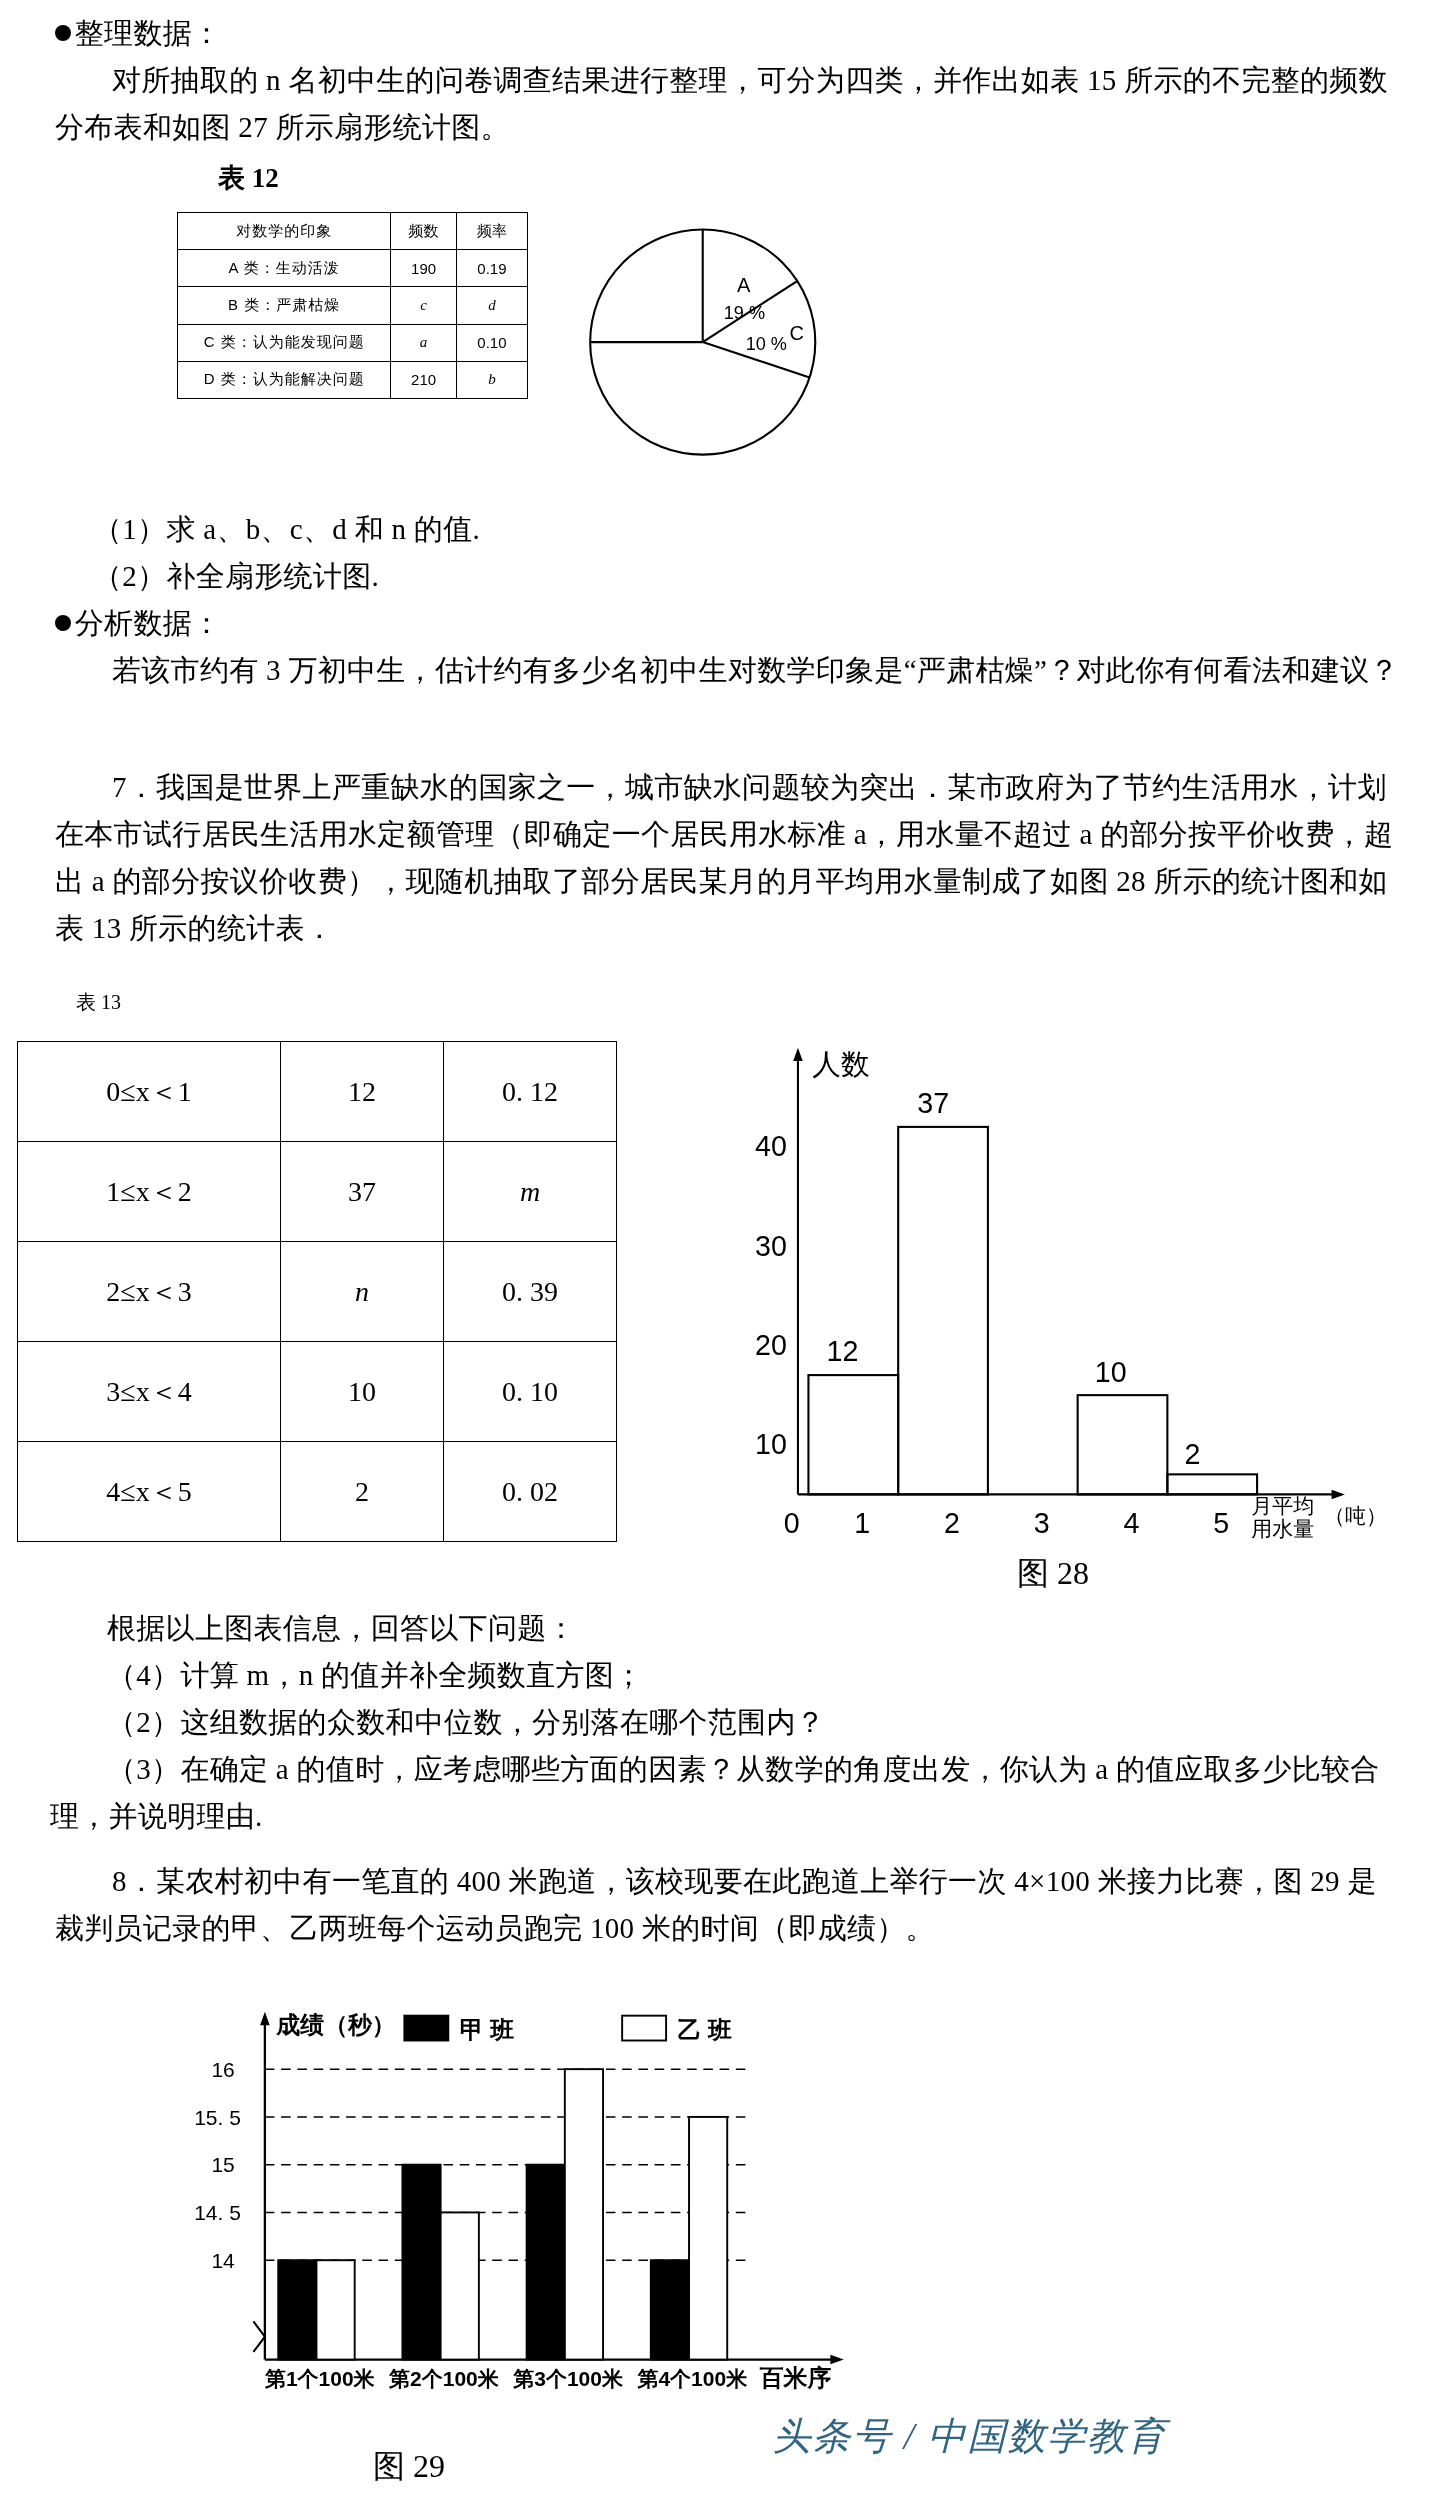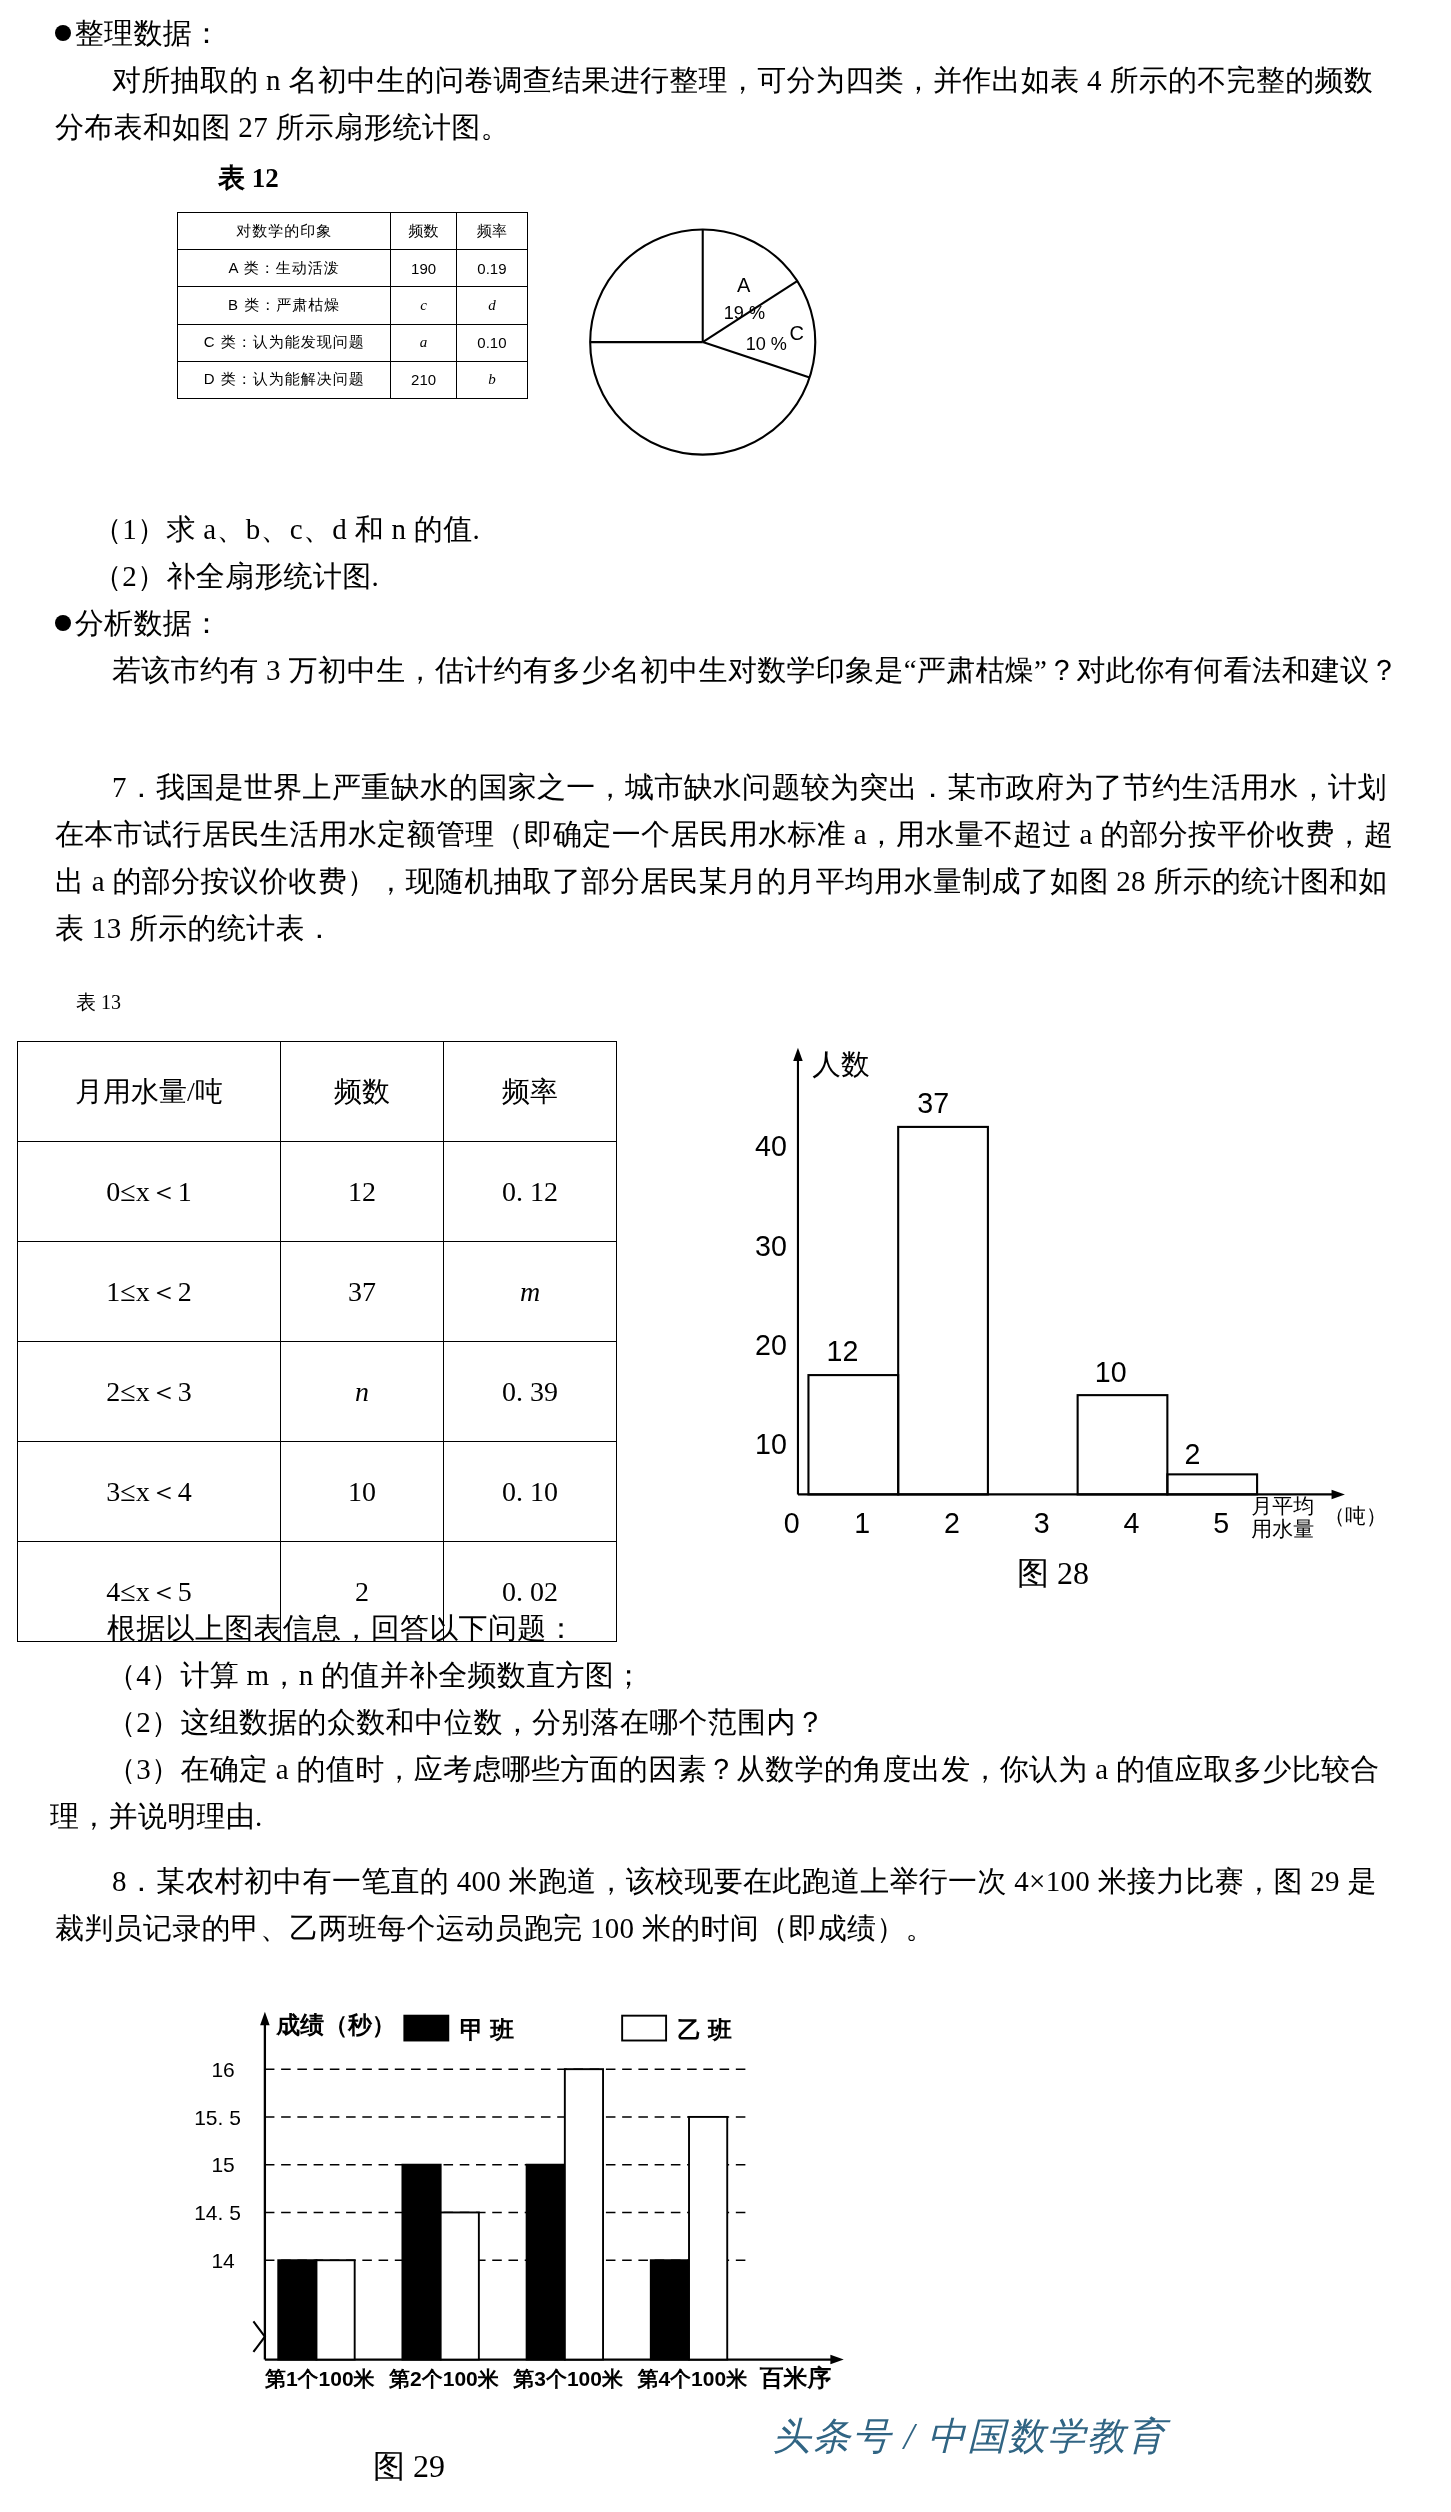--- a/index.html
+++ b/index.html
@@ -143,21 +143,21 @@
 </style>
 </head>
 <body>
 
 <div class="page">
 
   <div class="blk txt" style="left:55px; top:9.6px; width:1347px;">
     <p class="para">
       <span class="bullet"></span><span>整理数据：</span>
     </p>
-    <p class="para" style="text-indent:57px;">对所抽取的 n 名初中生的问卷调查结果进行整理，可分为四类，并作出如表 4 所示的不完整的频数分布表和如图 27 所示扇形统计图。</p>
+    <p class="para" style="text-indent:57px;">对所抽取的 n 名初中生的问卷调查结果进行整理，可分为四类，并作出如表 15 所示的不完整的频数分布表和如图 27 所示扇形统计图。</p>
   </div>
 
   <div id="table12-label">表 12</div>
 
   <div class="blk" id="table12-wrap">
     <table class="t12">
       <tbody>
           <tr>
         <td class="lbl">对数学的印象</td>
         <td class="c2">频数</td>
@@ -211,25 +211,20 @@
     <p class="para" style="text-indent:57px;">若该市约有 3 万初中生，估计约有多少名初中生对数学印象是“严肃枯燥”？对此你有何看法和建议？</p>
   </div>
 
   <div class="blk txt" style="left:55px; top:764px; width:1349px; text-indent:57px;">7．我国是世界上严重缺水的国家之一，城市缺水问题较为突出．某市政府为了节约生活用水，计划在本市试行居民生活用水定额管理（即确定一个居民用水标准 a，用水量不超过 a 的部分按平价收费，超出 a 的部分按议价收费），现随机抽取了部分居民某月的月平均用水量制成了如图 28 所示的统计图和如表 13 所示的统计表．</div>
 
   <div id="table13-label">表 13</div>
 
   <div id="table13">
     <table class="t13">
       <tbody>
-          <tr>
-        <td class="col1">月用水量/吨</td>
-        <td class="col2">频数</td>
-        <td class="col3">频率</td>
-      </tr>
       <tr>
         <td class="col1">0≤x＜1</td>
         <td class="col2">12</td>
         <td class="col3">0. 12</td>
       </tr>
       <tr>
         <td class="col1">1≤x＜2</td>
         <td class="col2">37</td>
         <td class="col3 ital">m</td>
       </tr>

